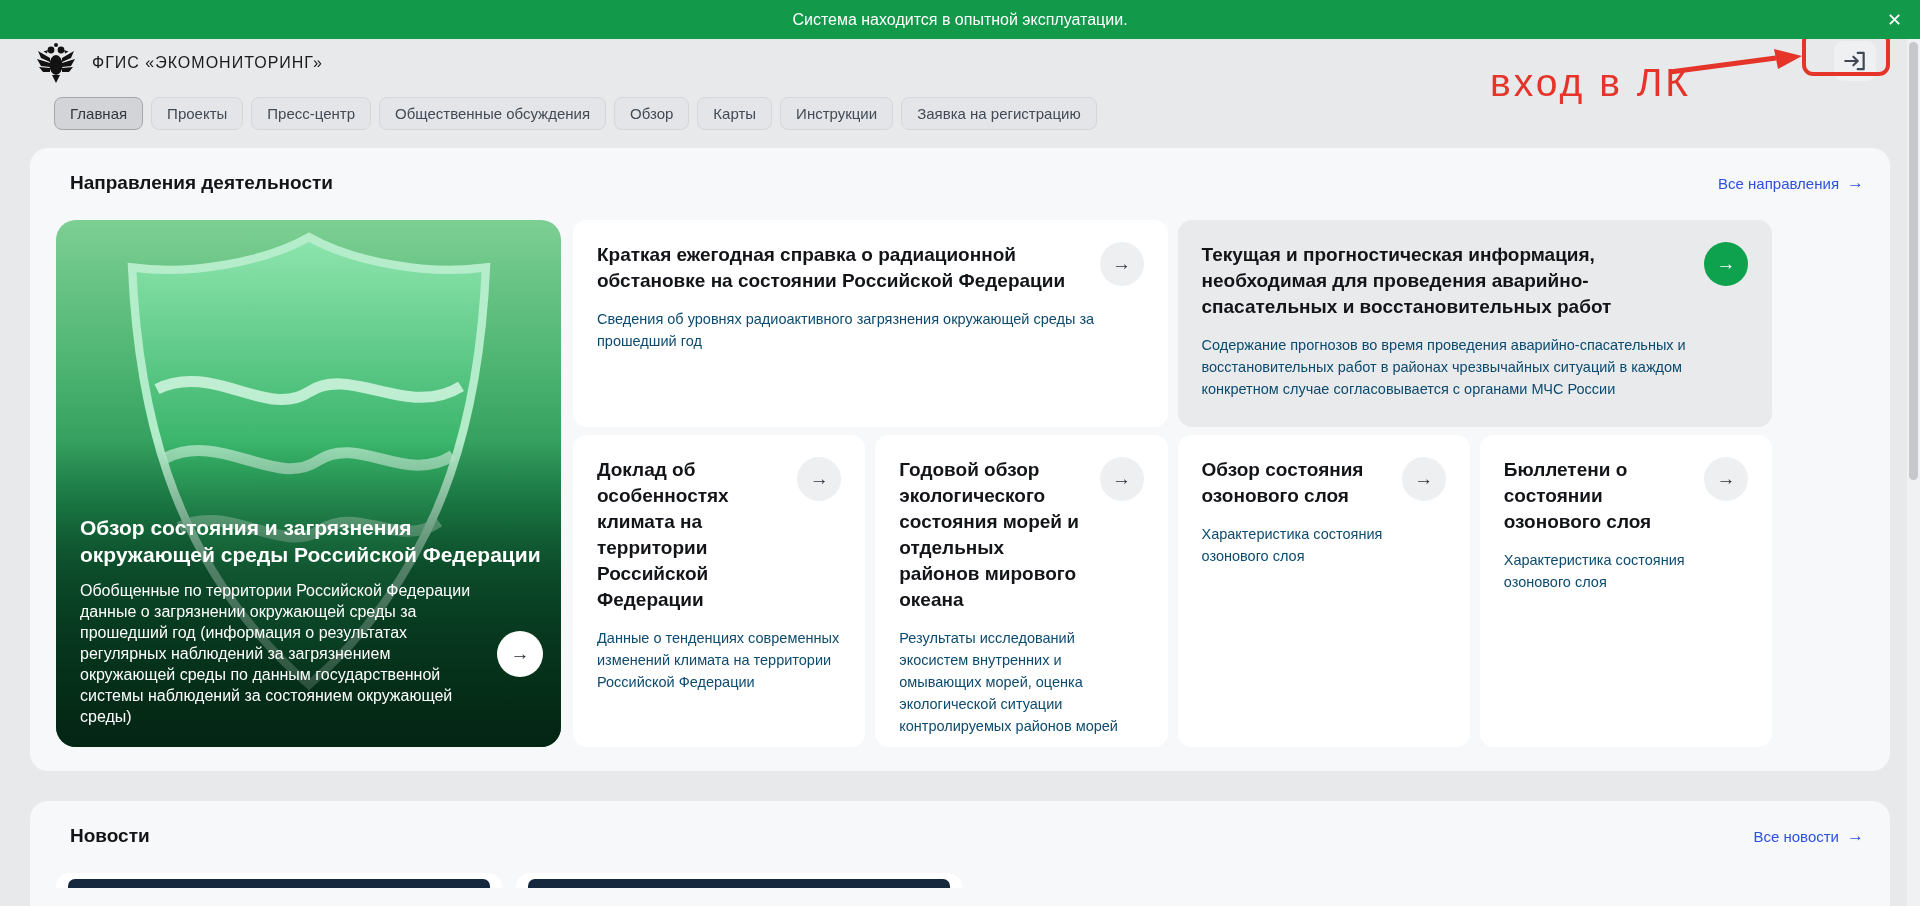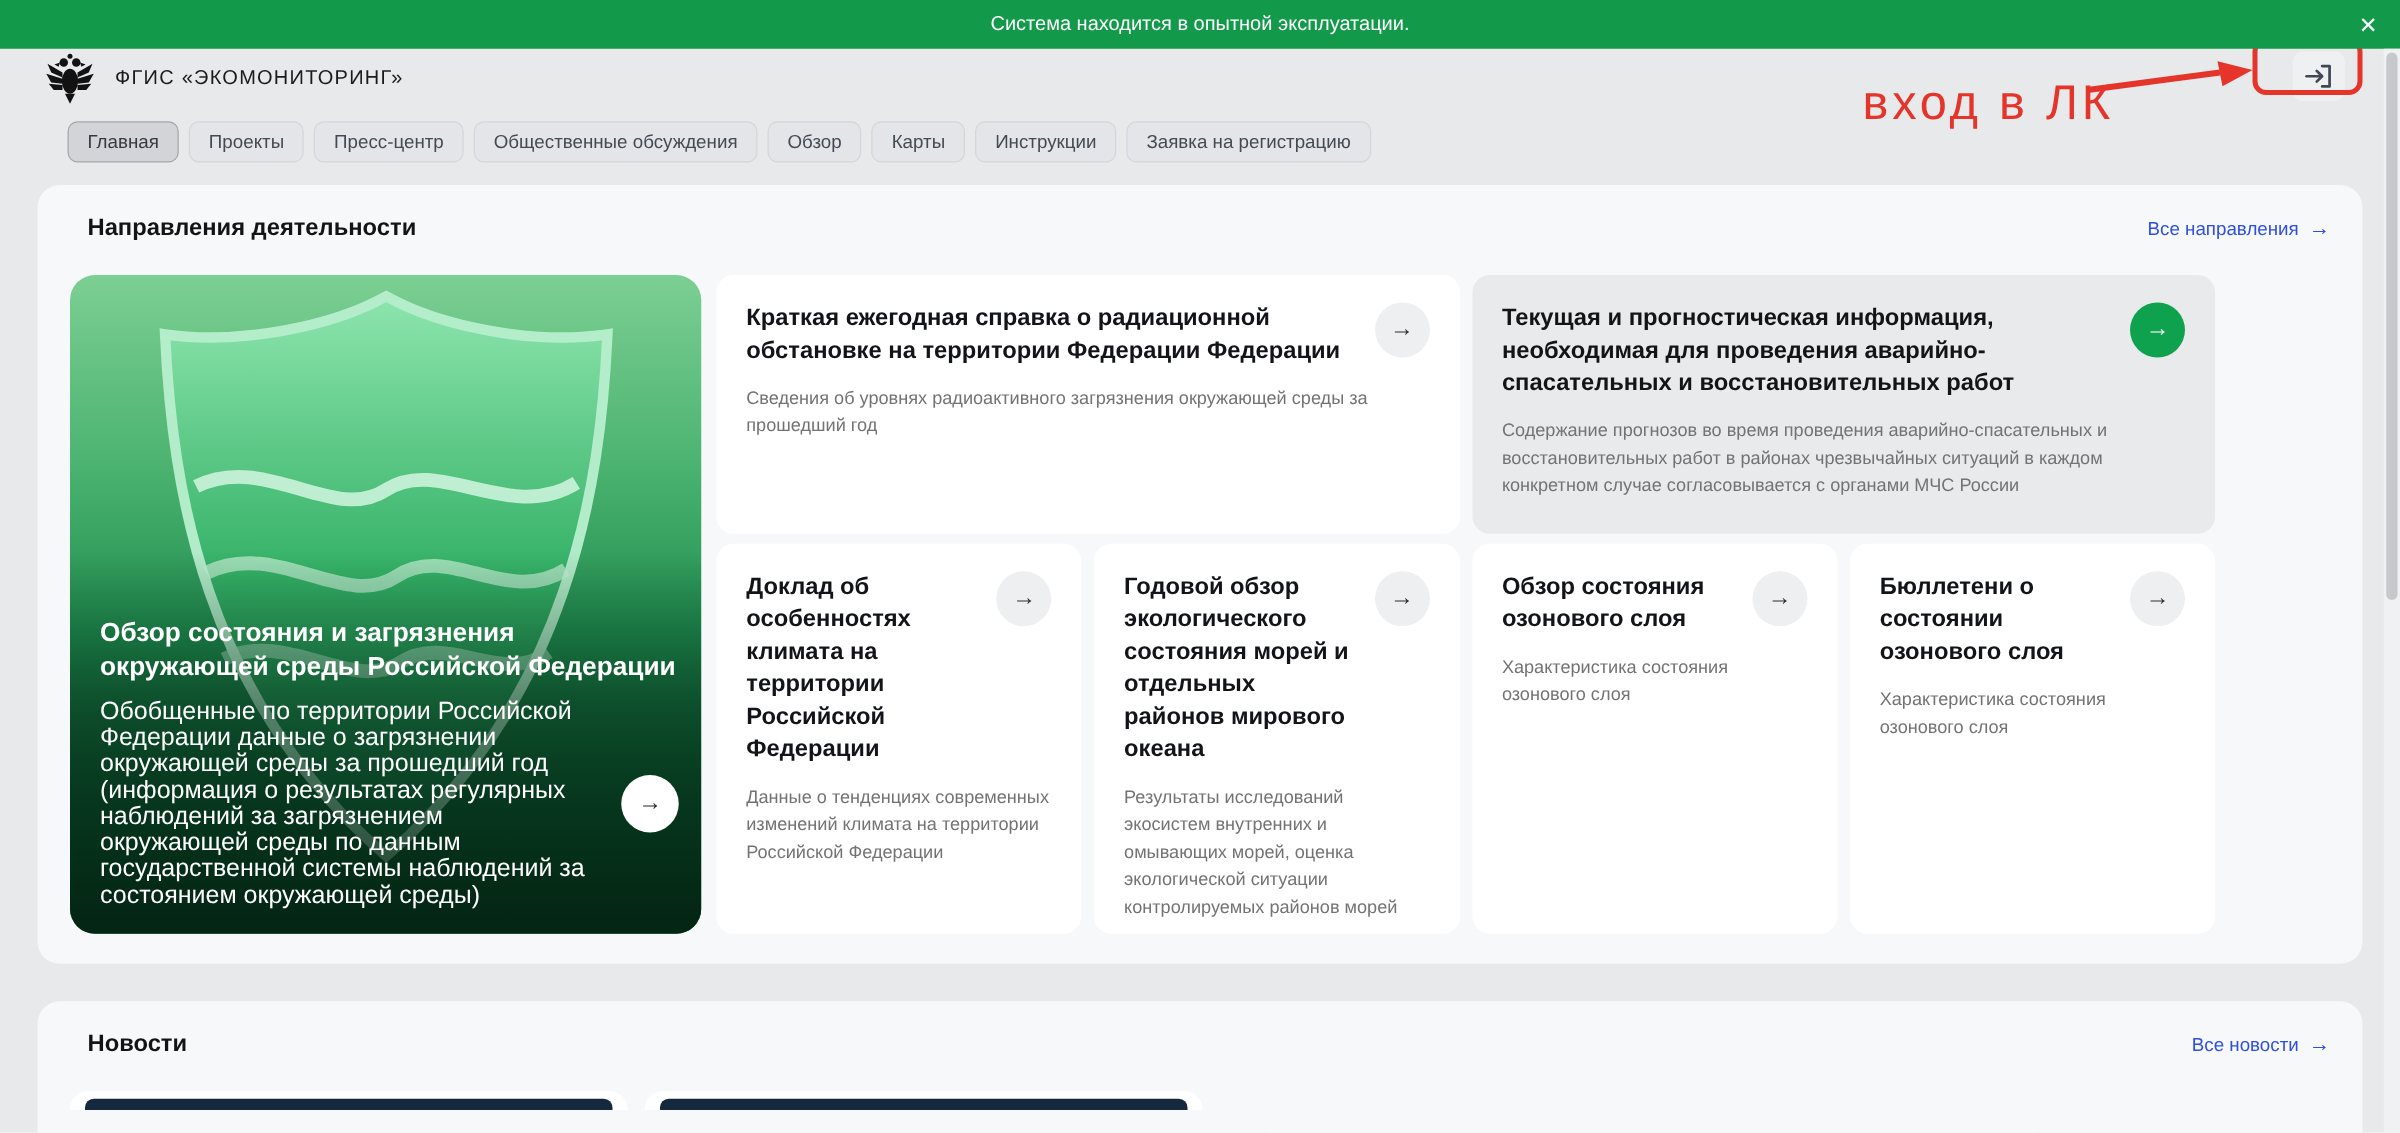--- a/index.html
+++ b/index.html
@@ -82,39 +82,39 @@
     position:absolute; left:50%; top:6px; transform:translateX(-50%);
     width:430px; height:470px;
   }
   .hero-card::after {
     content:""; position:absolute; inset:0;
     background:linear-gradient(180deg, rgba(6,50,28,0) 42%, rgba(5,42,24,.55) 66%, rgba(3,33,18,.88) 100%);
   }
   .hero-body { position:absolute; left:24px; right:18px; bottom:20px; z-index:2; color:#fff; }
   .hero-title { font-size:21px; line-height:27px; font-weight:700; max-width:510px; margin-bottom:12px; }
   .hero-row { display:flex; align-items:center; gap:26px; }
-  .hero-desc { font-size:20px; line-height:21px; max-width:435px; }
+  .hero-desc { font-size:16px; line-height:21px; max-width:435px; }
 
   .right-zone { display:flex; flex-direction:column; gap:8px; width:1199px; }
   .top-row { display:flex; gap:10px; height:207px; }
   .bottom-row { display:flex; gap:10px; height:312px; }
 
   .card {
     background:#fff; border-radius:14px; padding:22px 24px;
     cursor:pointer; position:relative;
   }
   .card.gray { background:#e8eaec; }
   .top-card { width:595px; }
   .small-card { flex:1 1 0; }
 
   .card-head { display:flex; justify-content:space-between; gap:14px; }
   .card-title { font-size:19px; line-height:26px; font-weight:700; color:#121418; }
   .top-card .card-title { max-width:480px; }
   .small-card .card-title { max-width:190px; }
-  .card-desc { font-size:14.5px; line-height:22px; color:#737373; margin-top:14px; }
+  .card-desc { font-size:14.5px; line-height:22px; color:#0c4a6e; margin-top:14px; }
 
   .circle-btn {
     flex:0 0 auto; width:44px; height:44px; border-radius:50%;
     background:#edeff1; color:#2b3138;
     display:flex; align-items:center; justify-content:center;
     font-size:19px; cursor:pointer; user-select:none;
   }
   .circle-btn.green { background:#0fa24e; color:#fff; }
   .circle-btn.white { background:#fff; color:#23282e; width:46px; height:46px; }
 
@@ -233,21 +233,21 @@
           </span>
         </div>
       </div>
     </div>
 
     <div class="right-zone">
       <div class="top-row">
 
         <div class="card top-card">
           <div class="card-head">
-            <h3 class="card-title">Краткая ежегодная справка о радиационной обстановке на территории Федерации Федерации</h3>
+            <h3 class="card-title">Краткая ежегодная справка о радиационной обстановке на состоянии Российской Федерации</h3>
             <span class="circle-btn">
               <span>→</span>
             </span>
           </div>
           <p class="card-desc">Сведения об уровнях радиоактивного загрязнения окружающей среды за прошедший год</p>
         </div>
 
         <div class="card top-card gray">
           <div class="card-head">
             <h3 class="card-title">Текущая и прогностическая информация, необходимая для проведения аварийно-спасательных и восстановительных работ</h3>

